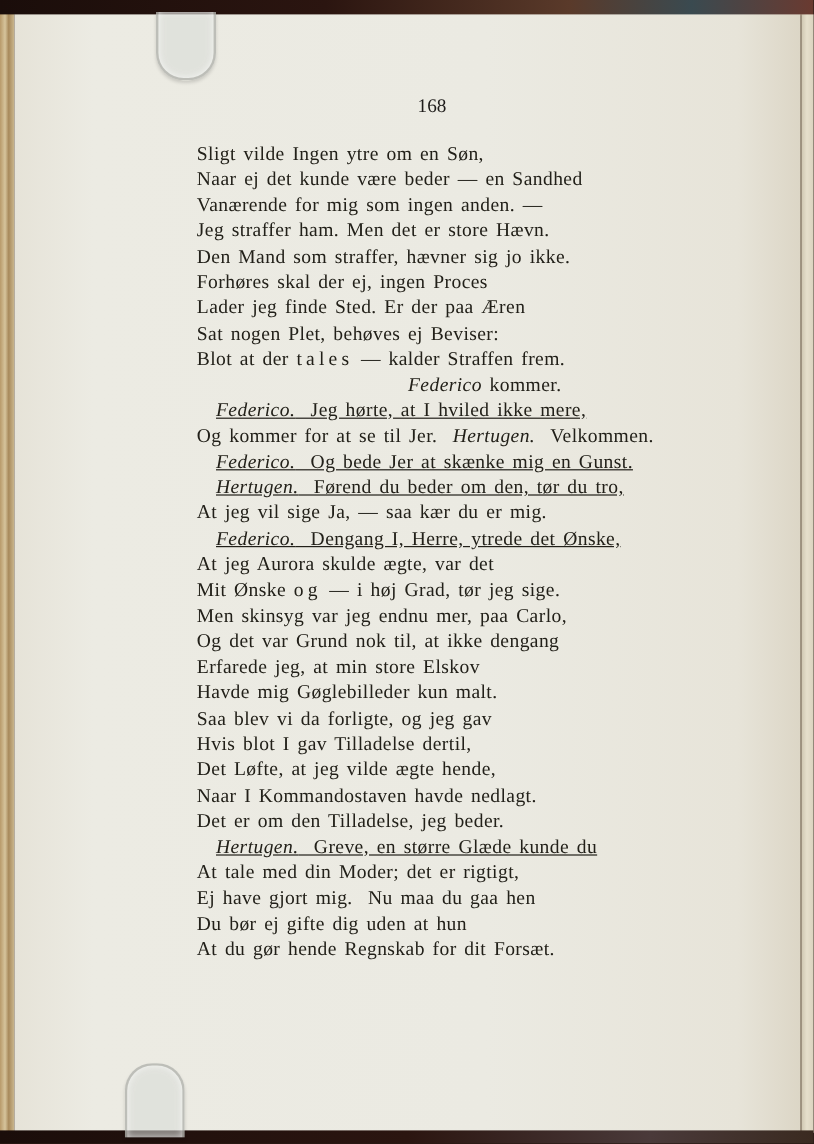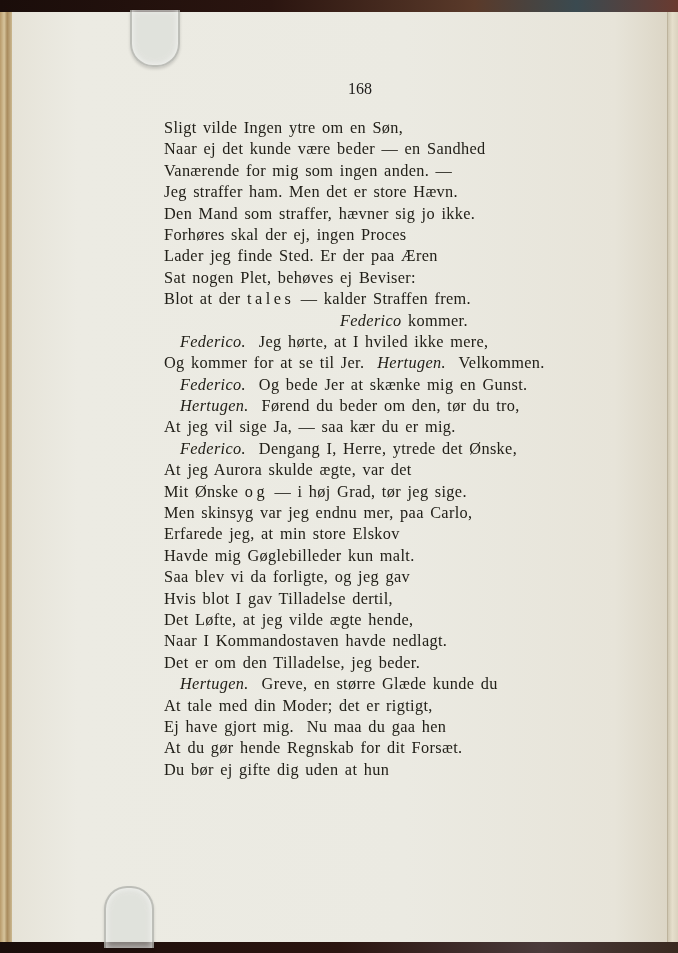--- a/index.html
+++ b/index.html
@@ -39,21 +39,21 @@
     .clip-bottom { left: 104px; top: 886px; border-bottom: none; border-radius: 23px 23px 0 0; height: 60px; }
     .page-number {
       position: absolute; left: 0; width: 678px; top: 80px; text-align: center;
       font-size: 16px; color: #1e1c1a; margin-left: 40px; width: 640px;
     }
     .text-block {
       position: absolute; left: 116px; top: 117px; width: 460px;
       font-size: 16.3px; color: #222019; letter-spacing: 0.35px; word-spacing: 2px; margin-left: 48px;
     }
     .line { height: 21.4px; line-height: 21.4px; white-space: nowrap; }
-    .indent { padding-left: 16px; }
+    .indent { padding-left: 16px; text-decoration: underline; }
     .stage { padding-left: 176px; }
     .speaker { font-style: italic; }
     .spaced { letter-spacing: 3.5px; }
   </style>
 </head>
 <body>
 
 <div class="top-edge"></div>
 <div class="spine-left"></div>
 <div class="page"></div>
@@ -77,25 +77,26 @@
   <div class="line stage"><span class="speaker">Federico</span><span> kommer.</span></div>
   <div class="line indent"><span class="speaker">Federico.</span><span style="white-space:pre">  Jeg hørte, at I hviled ikke mere,</span></div>
   <div class="line" style="white-space:pre"><span>Og kommer for at se til Jer.  </span><span class="speaker">Hertugen.</span><span>  Velkommen.</span></div>
   <div class="line indent"><span class="speaker">Federico.</span><span style="white-space:pre">  Og bede Jer at skænke mig en Gunst.</span></div>
   <div class="line indent"><span class="speaker">Hertugen.</span><span style="white-space:pre">  Førend du beder om den, tør du tro,</span></div>
   <div class="line">At jeg vil sige Ja, — saa kær du er mig.</div>
   <div class="line indent"><span class="speaker">Federico.</span><span style="white-space:pre">  Dengang I, Herre, ytrede det Ønske,</span></div>
   <div class="line">At jeg Aurora skulde ægte, var det</div>
   <div class="line"><span>Mit Ønske </span><span class="spaced">og</span><span> — i høj Grad, tør jeg sige.</span></div>
   <div class="line">Men skinsyg var jeg endnu mer, paa Carlo,</div>
+  <div class="line">Og det var Grund nok til, at ikke dengang</div>
   <div class="line">Erfarede jeg, at min store Elskov</div>
   <div class="line">Havde mig Gøglebilleder kun malt.</div>
   <div class="line">Saa blev vi da forligte, og jeg gav</div>
   <div class="line">Hvis blot I gav Tilladelse dertil,</div>
   <div class="line">Det Løfte, at jeg vilde ægte hende,</div>
   <div class="line">Naar I Kommandostaven havde nedlagt.</div>
   <div class="line">Det er om den Tilladelse, jeg beder.</div>
   <div class="line indent"><span class="speaker">Hertugen.</span><span style="white-space:pre">  Greve, en større Glæde kunde du</span></div>
   <div class="line">At tale med din Moder; det er rigtigt,</div>
   <div class="line" style="white-space:pre">Ej have gjort mig.  Nu maa du gaa hen</div>
+  <div class="line">Du bør ej gifte dig uden at hun</div>
   <div class="line">At du gør hende Regnskab for dit Forsæt.</div>
-  <div class="line">Du bør ej gifte dig uden at hun</div>
 </div>
 
 </body></html>

